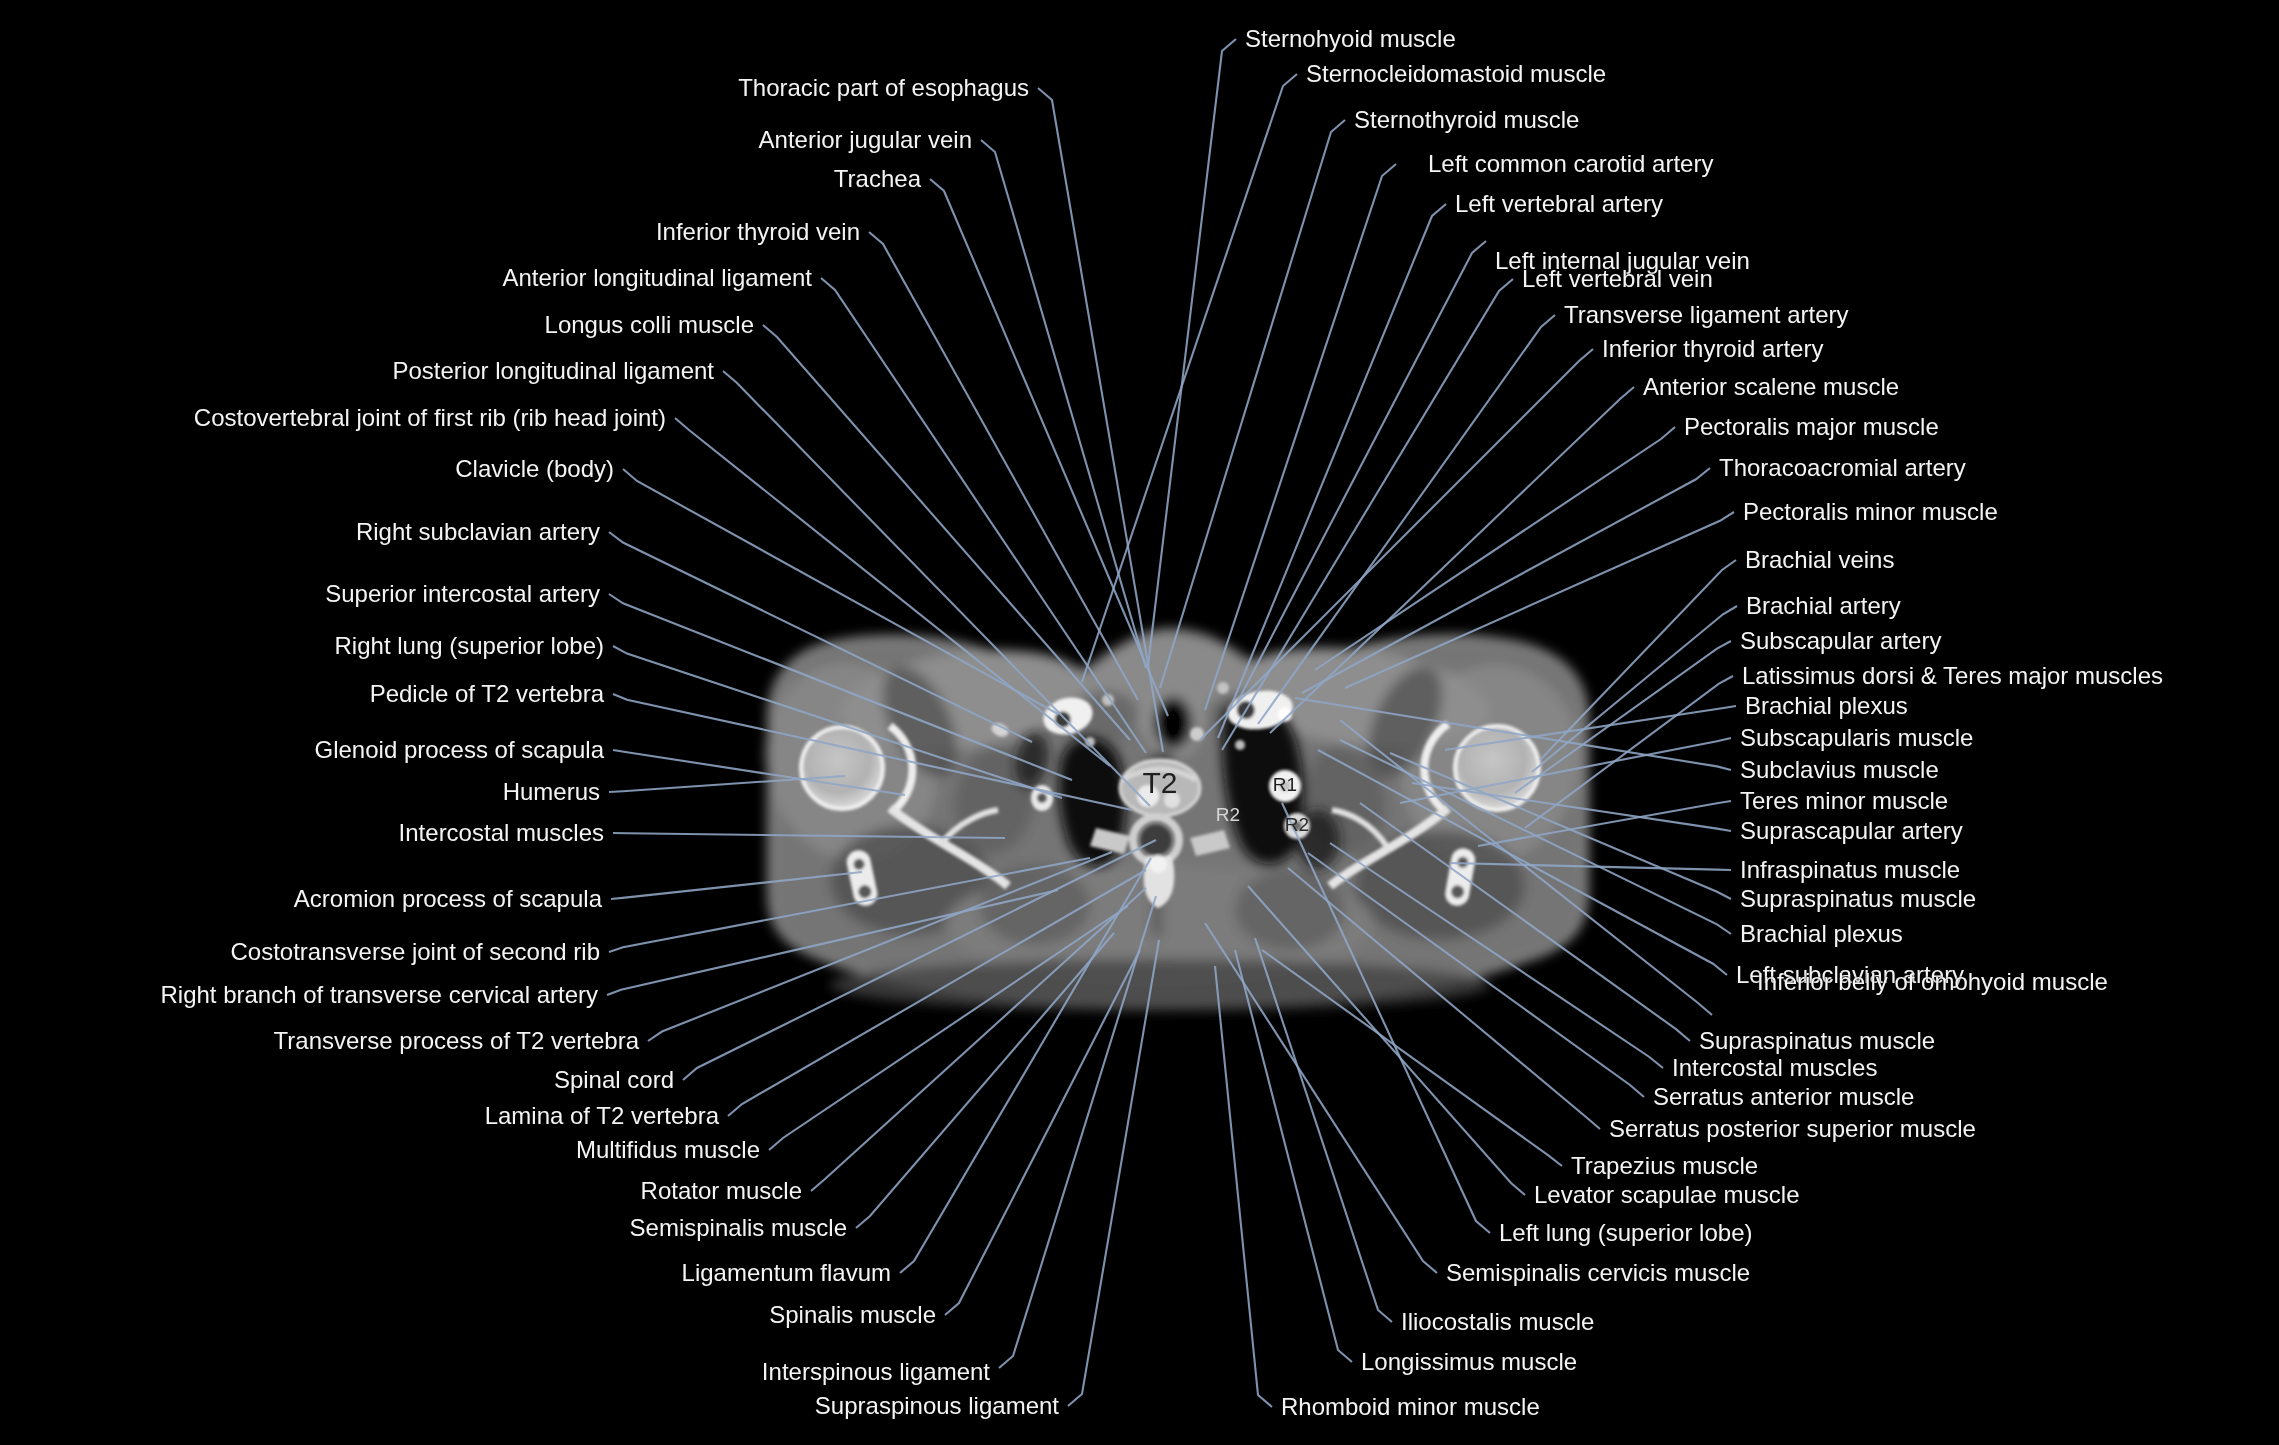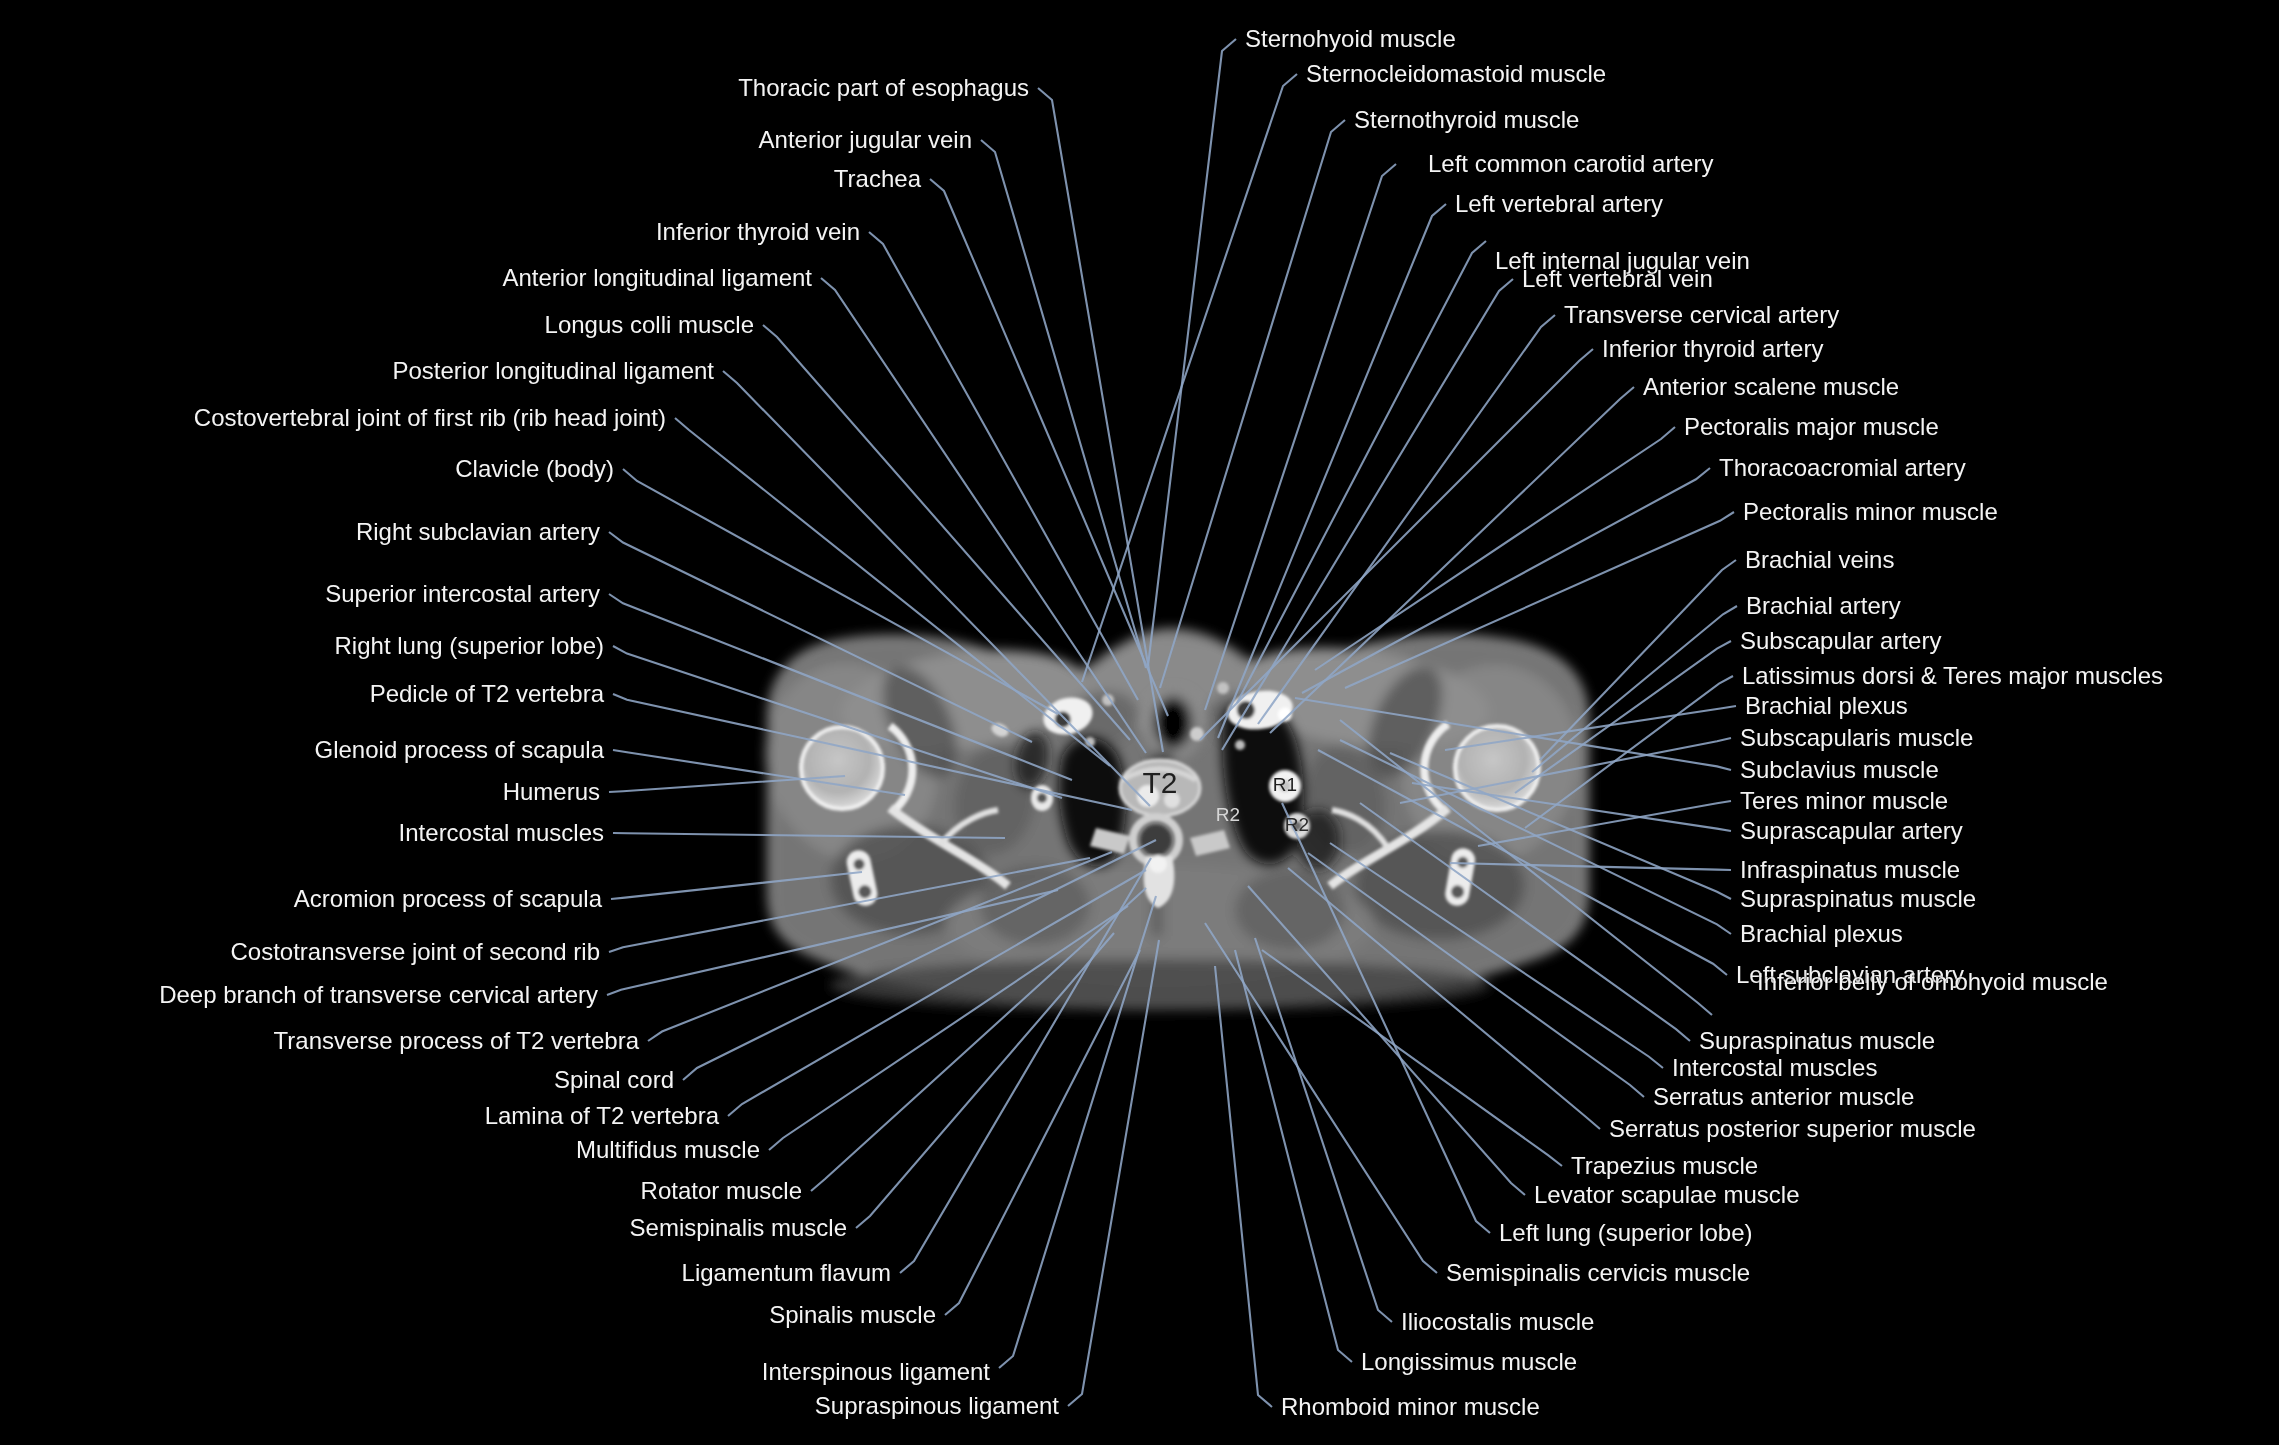--- a/index.html
+++ b/index.html
@@ -208,39 +208,39 @@
       <div class="label" style="right: 1665px; top: 469px;">Clavicle (body)</div>
       <div class="label" style="right: 1679px; top: 532px;">Right subclavian artery</div>
       <div class="label" style="right: 1679px; top: 594px; margin-left: 8px;">Superior intercostal artery</div>
       <div class="label" style="right: 1675px; top: 646px;">Right lung (superior lobe)</div>
       <div class="label" style="right: 1675px; top: 694px;">Pedicle of T2 vertebra</div>
       <div class="label" style="right: 1675px; top: 750px;">Glenoid process of scapula</div>
       <div class="label" style="right: 1679px; top: 792px;">Humerus</div>
       <div class="label" style="right: 1675px; top: 833px;">Intercostal muscles</div>
       <div class="label" style="right: 1677px; top: 899px;">Acromion process of scapula</div>
       <div class="label" style="right: 1679px; top: 952px;">Costotransverse joint of second rib</div>
-      <div class="label" style="right: 1681px; top: 995px;">Deep branch of transverse cervical artery</div>
+      <div class="label" style="right: 1681px; top: 995px;">Right branch of transverse cervical artery</div>
       <div class="label" style="right: 1640px; top: 1041px;">Transverse process of T2 vertebra</div>
       <div class="label" style="right: 1605px; top: 1080px;">Spinal cord</div>
       <div class="label" style="right: 1560px; top: 1116px;">Lamina of T2 vertebra</div>
       <div class="label" style="right: 1519px; top: 1150px;">Multifidus muscle</div>
       <div class="label" style="right: 1477px; top: 1191px;">Rotator muscle</div>
       <div class="label" style="right: 1432px; top: 1228px;">Semispinalis muscle</div>
       <div class="label" style="right: 1388px; top: 1273px;">Ligamentum flavum</div>
       <div class="label" style="right: 1343px; top: 1315px;">Spinalis muscle</div>
       <div class="label" style="right: 1289px; top: 1372px;">Interspinous ligament</div>
       <div class="label" style="right: 1220px; top: 1406px;">Supraspinous ligament</div>
       <div class="label" style="left: 1245px; top: 39px;">Sternohyoid muscle</div>
       <div class="label" style="left: 1306px; top: 74px;">Sternocleidomastoid muscle</div>
       <div class="label" style="left: 1354px; top: 120px;">Sternothyroid muscle</div>
       <div class="label" style="left: 1405px; top: 164px; margin-left: 23px;">Left common carotid artery</div>
       <div class="label" style="left: 1455px; top: 204px;">Left vertebral artery</div>
       <div class="label" style="left: 1495px; top: 241px; margin-top: 20px;">Left internal jugular vein</div>
       <div class="label" style="left: 1522px; top: 279px;">Left vertebral vein</div>
-      <div class="label" style="left: 1564px; top: 315px;">Transverse cervical artery</div>
+      <div class="label" style="left: 1564px; top: 315px;">Transverse ligament artery</div>
       <div class="label" style="left: 1602px; top: 349px;">Inferior thyroid artery</div>
       <div class="label" style="left: 1643px; top: 387px;">Anterior scalene muscle</div>
       <div class="label" style="left: 1684px; top: 427px;">Pectoralis major muscle</div>
       <div class="label" style="left: 1719px; top: 468px;">Thoracoacromial artery</div>
       <div class="label" style="left: 1743px; top: 512px;">Pectoralis minor muscle</div>
       <div class="label" style="left: 1745px; top: 560px;">Brachial veins</div>
       <div class="label" style="left: 1746px; top: 606px;">Brachial artery</div>
       <div class="label" style="left: 1740px; top: 641px;">Subscapular artery</div>
       <div class="label" style="left: 1742px; top: 676px;">Latissimus dorsi &amp; Teres major muscles</div>
       <div class="label" style="left: 1745px; top: 706px;">Brachial plexus</div>

